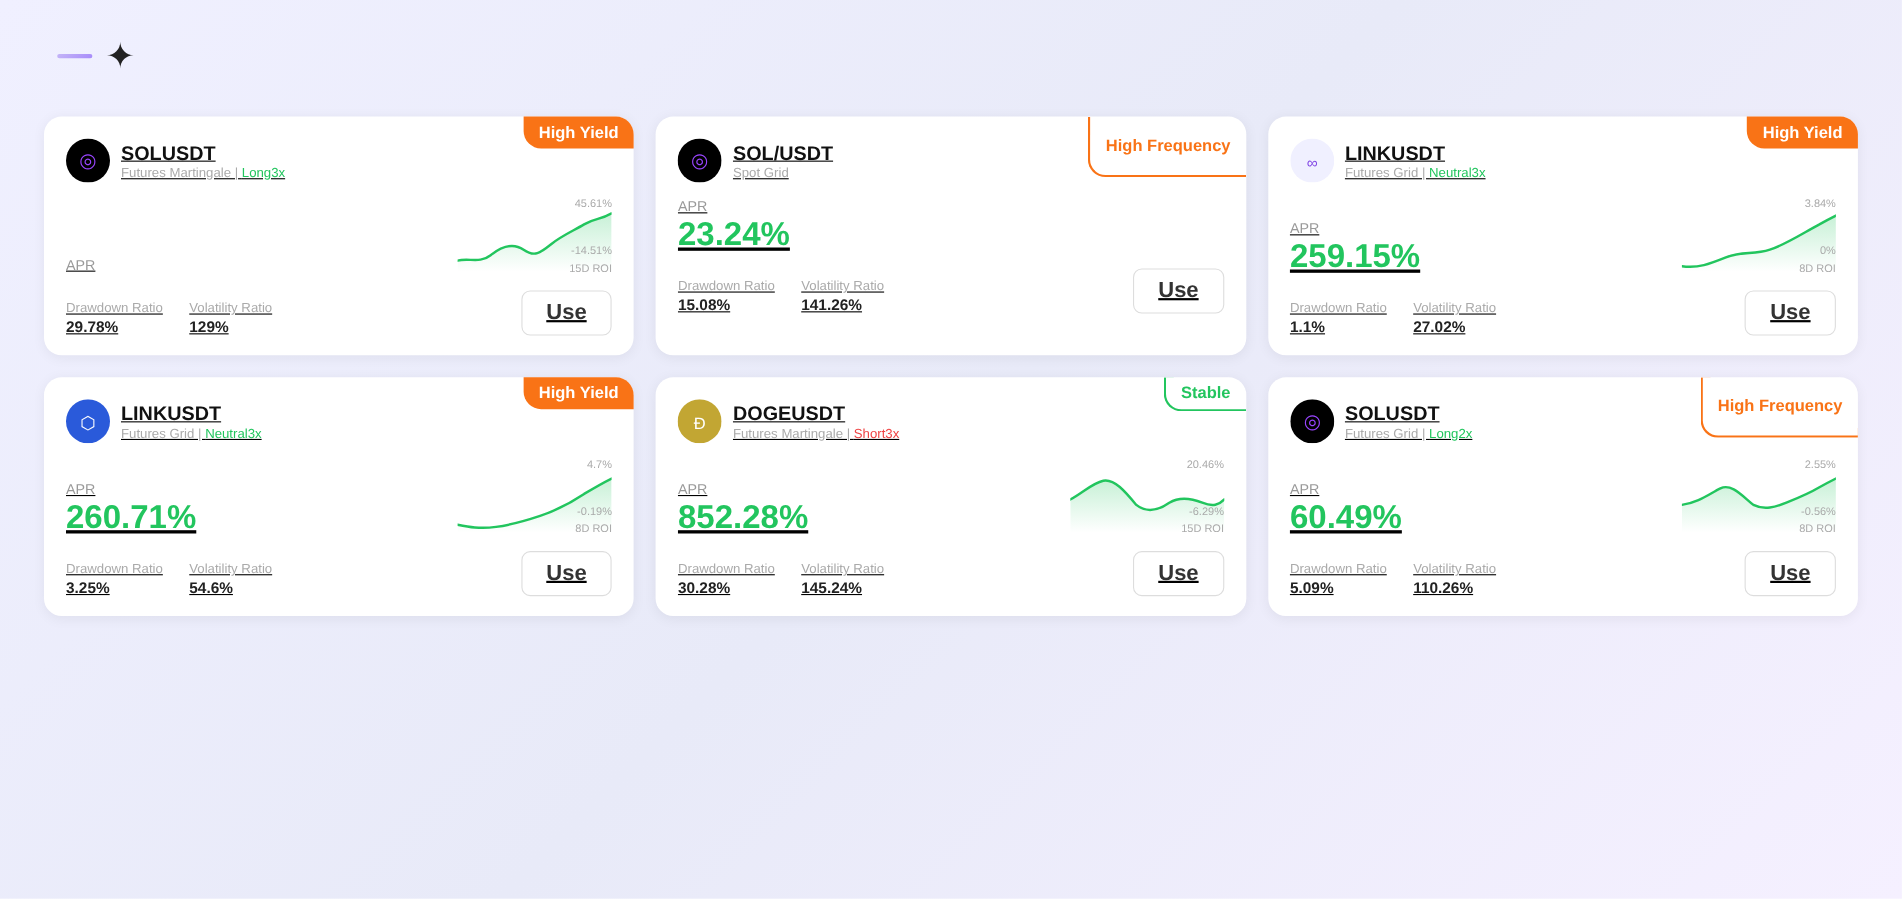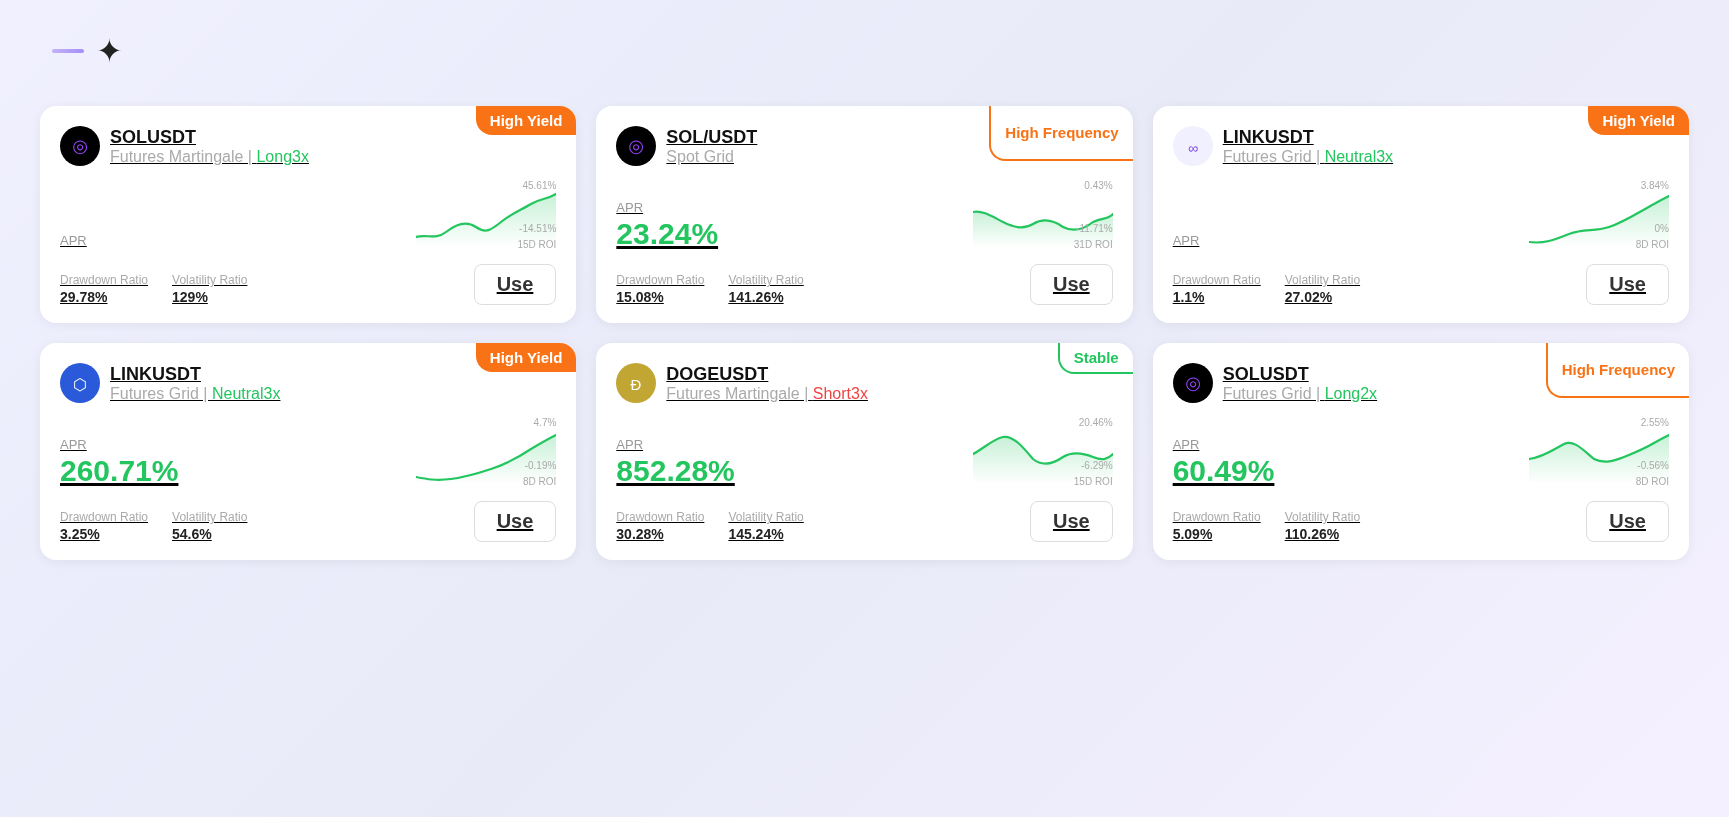--- a/index.html
+++ b/index.html
@@ -110,21 +110,21 @@
       justify-content: center;
       font-size: 20px;
       flex-shrink: 0;
     }
     .card-name {
       font-size: 18px;
       font-weight: 700;
       color: #111;
     }
     .card-sub {
-      font-size: 16px;
+      font-size: 12px;
       color: #aaa;
     }
     .card-sub span { color: #22c55e; font-weight: 500; }
     .card-sub span.red { color: #ef4444; }
     .card-body {
       display: flex;
       align-items: flex-end;
       gap: 8px;
       margin-bottom: 14px;
     }
@@ -258,35 +258,20 @@
         <div class="card-sub">
           Spot Grid
         </div>
       </div>
     </div>
     <div class="card-body">
       <div class="apr-section">
         <div class="apr-label">APR</div>
         <div class="apr-value">23.24%</div>
       </div>
-      <div class="chart-area">
-        <div style="font-size:10px;color:#aaa;position:absolute;top:0;right:0;">0.43%</div>
-        <svg class="sparkline" viewBox="0 0 140 55" style="margin-top:12px;">
-          <defs>
-            <linearGradient id="grad-solusdt-spot" x1="0" y1="0" x2="0" y2="1">
-              <stop offset="0%" stop-color="#22c55e" stop-opacity="0.25"></stop>
-              <stop offset="100%" stop-color="#22c55e" stop-opacity="0"></stop>
-            </linearGradient>
-          </defs>
-          <path d="M0,20 C10,18 20,25 30,30 C40,35 50,38 60,32 C70,26 80,28 90,35 C100,40 110,38 120,30 C130,25 135,28 140,22 L140,55 L0,55 Z" fill="url(#grad-solusdt-spot)"></path>
-          <path d="M0,20 C10,18 20,25 30,30 C40,35 50,38 60,32 C70,26 80,28 90,35 C100,40 110,38 120,30 C130,25 135,28 140,22" fill="none" stroke="#22c55e" stroke-width="2.2" stroke-linejoin="round" stroke-linecap="round"></path>
-        </svg>
-        <div style="font-size:10px;color:#aaa;position:absolute;bottom:16px;right:0;">-11.71%</div>
-        <div class="roi-label">31D ROI</div>
-      </div>
     </div>
     <div class="card-footer">
       <div class="ratios">
         <div class="ratio-row">
           <div class="ratio-item">
             <label>Drawdown Ratio</label>
             <div class="ratio-val">15.08%</div>
           </div>
           <div class="ratio-item">
             <label>Volatility Ratio</label>
@@ -309,20 +294,21 @@
       <div>
         <div class="card-name">LINKUSDT</div>
         <div class="card-sub">
           Futures Grid | <span class="" style="color: rgb(34, 197, 94);">Neutral3x</span>
         </div>
       </div>
     </div>
     <div class="card-body">
       <div class="apr-section">
         <div class="apr-label">APR</div>
+        <div class="apr-value">259.15%</div>
       </div>
       <div class="chart-area">
         <div style="font-size:10px;color:#aaa;position:absolute;top:0;right:0;">3.84%</div>
         <svg class="sparkline" viewBox="0 0 140 55" style="margin-top:12px;">
           <defs>
             <linearGradient id="grad-maticusdt" x1="0" y1="0" x2="0" y2="1">
               <stop offset="0%" stop-color="#22c55e" stop-opacity="0.25"></stop>
               <stop offset="100%" stop-color="#22c55e" stop-opacity="0"></stop>
             </linearGradient>
           </defs>

